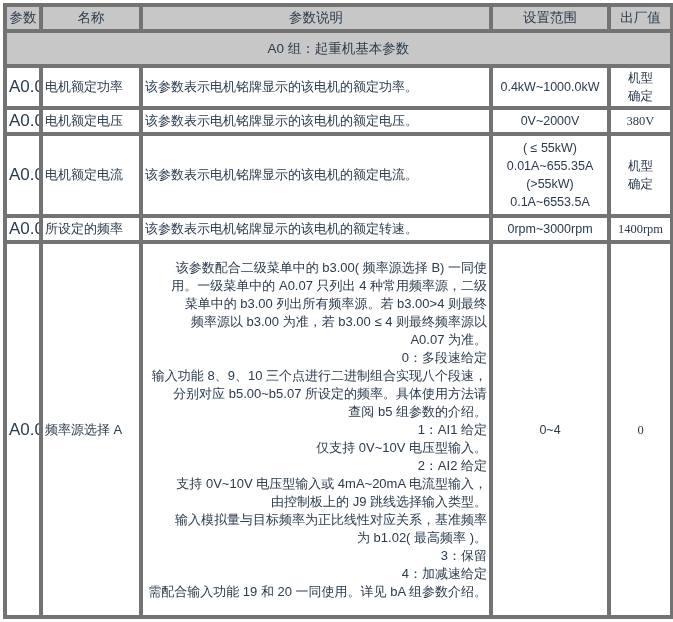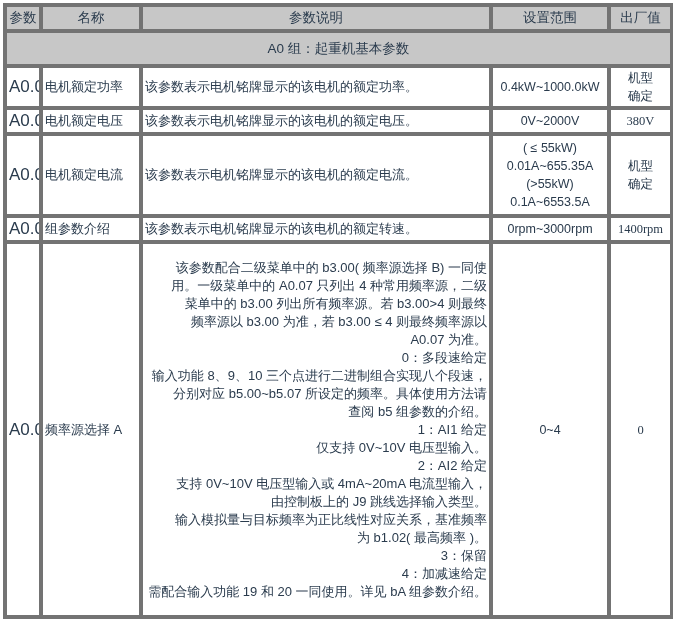--- a/index.html
+++ b/index.html
@@ -105,21 +105,21 @@
 0.01A~655.35A
 (&gt;55kW)
 0.1A~6553.5A</td>
         <td class="c-factory">机型
 确定</td>
       </tr>
 
 
       <tr class="h-26">
         <td class="c-param">A0.05</td>
-        <td class="c-name">组参数介绍</td>
+        <td class="c-name">所设定的频率</td>
         <td class="c-desc">该参数表示电机铭牌显示的该电机的额定转速。</td>
         <td class="c-range">0rpm~3000rpm</td>
         <td class="c-factory">1400rpm</td>
       </tr>
 
       <tr>
         <td class="c-param">A0.07</td>
         <td class="c-name">频率源选择 A</td>
         <td class="c-desc c-desc-long">该参数配合二级菜单中的 b3.00( 频率源选择 B) 一同使
 用。一级菜单中的 A0.07 只列出 4 种常用频率源，二级

